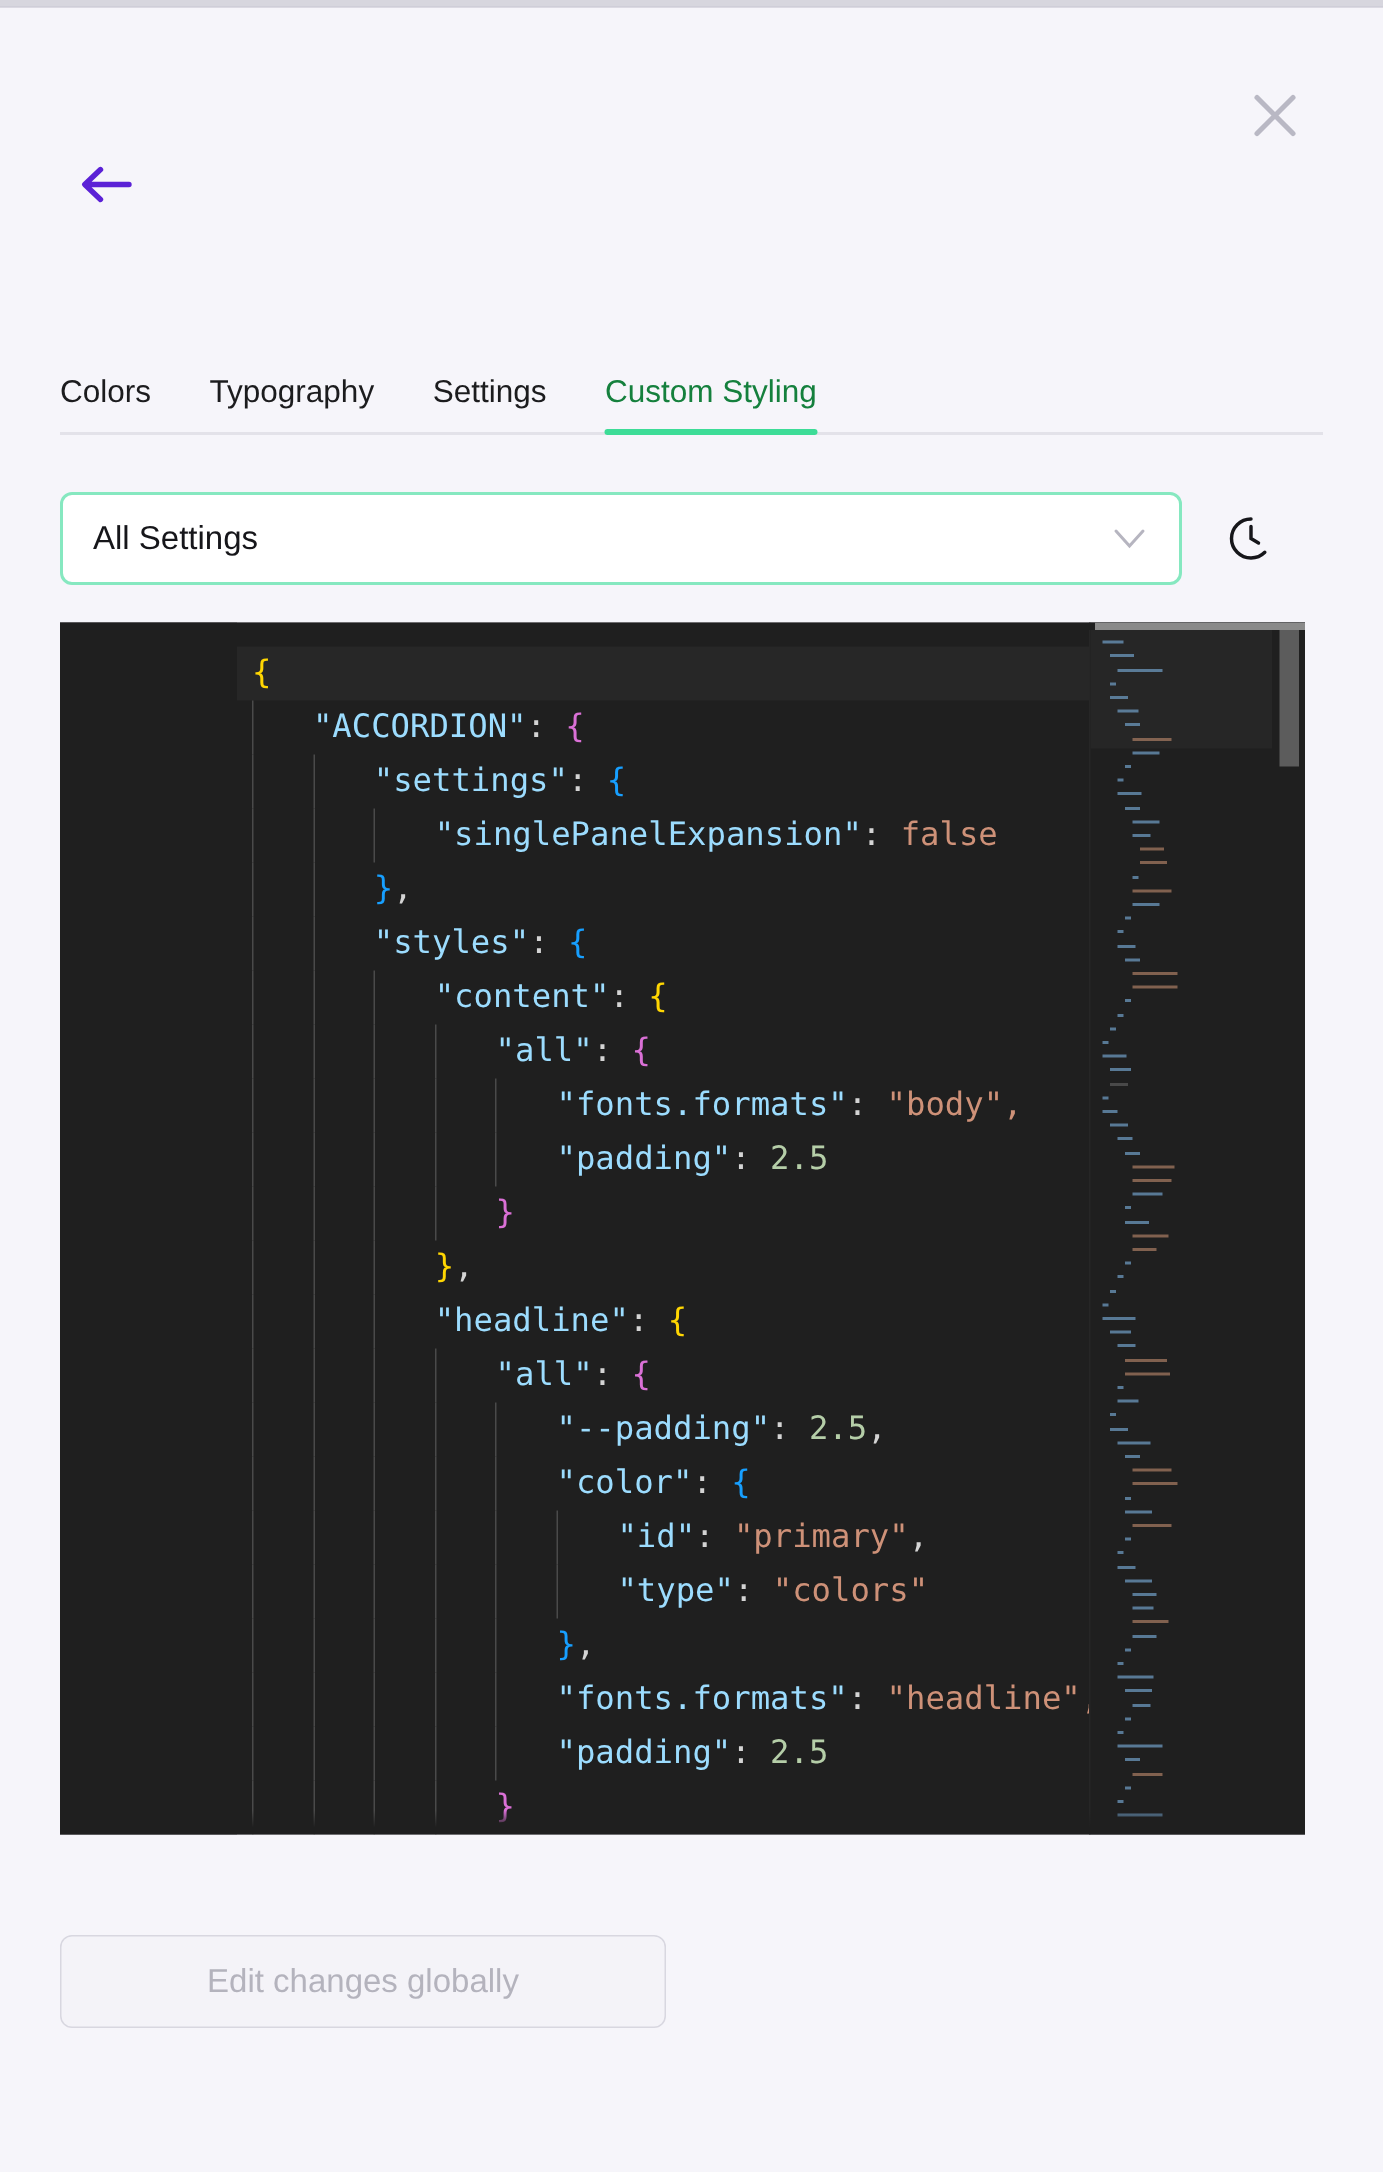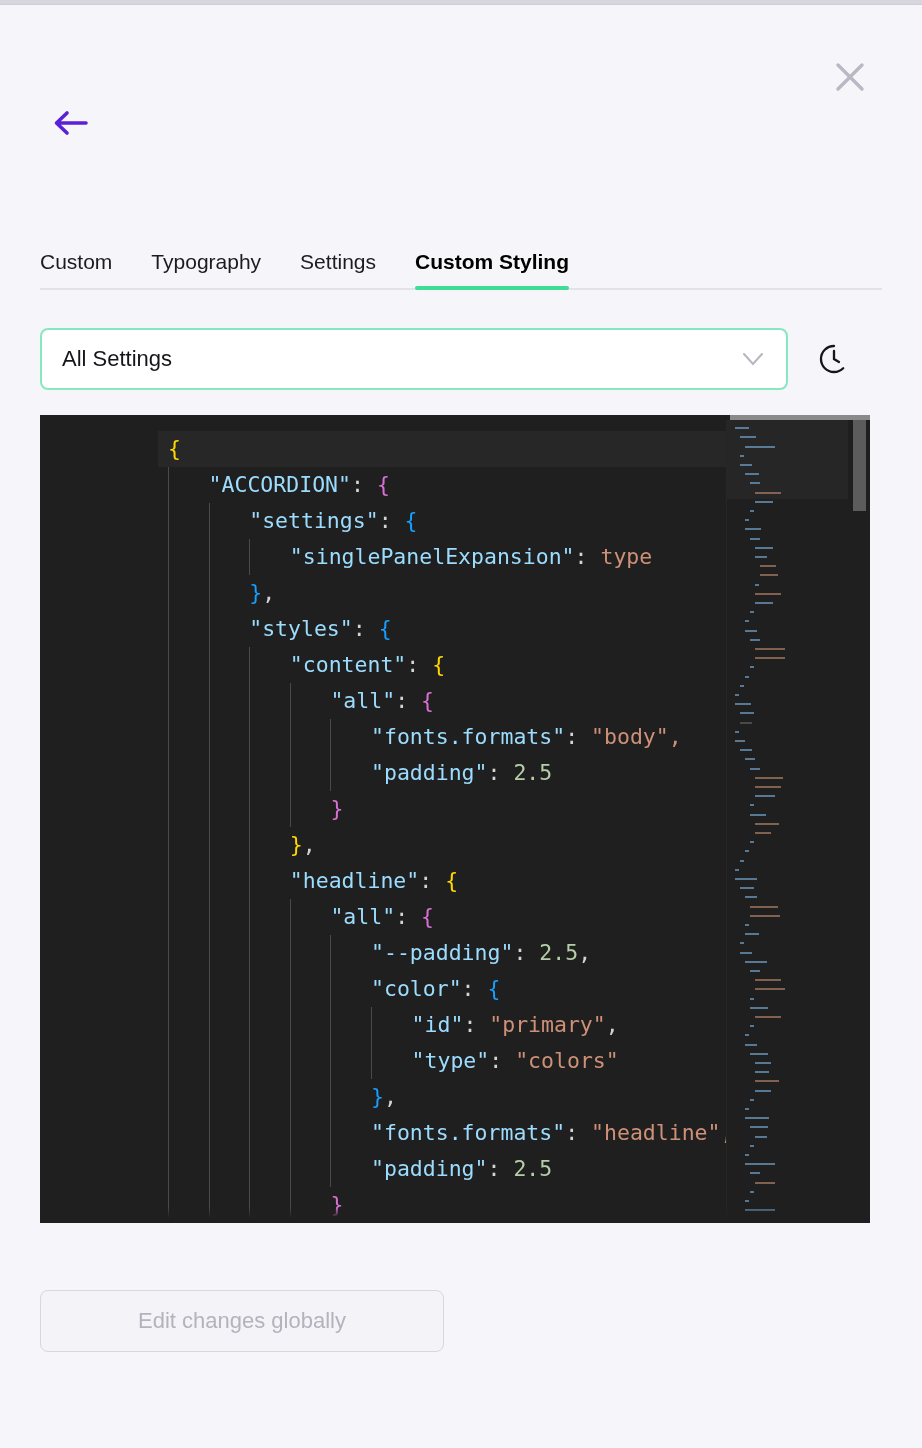--- a/index.html
+++ b/index.html
@@ -52,21 +52,21 @@
     color: #1c1c1e;
     padding: 0 0 14px 0;
     margin-right: 39px;
     cursor: pointer;
     white-space: nowrap;
     position: relative;
     background: transparent; border: none;
     font-family: "Liberation Sans", sans-serif;
   }
   .tab:last-child { margin-right: 0; }
-  .tab.active { color: #000000; font-weight: 700; }
+  .tab.active { color: #15803d; font-weight: 400; }
   .tab.active::after {
     content: "";
     position: absolute; left: 0; right: 0; bottom: -2px;
     height: 4px; background: #3ddc97; border-radius: 2px;
   }
 
   .select-row {
     position: absolute; top: 328px; left: 40px;
     width: 842px; height: 62px;
     display: flex; align-items: center; gap: 24px;
@@ -217,21 +217,21 @@
     </svg>
   </button>
 
   <div class="header">
     <svg class="back-arrow" viewBox="0 0 38 30">
       <path d="M34 15 H5 M15 5 L4.5 15 L15 25" stroke="#5b21d6" stroke-width="3.6" fill="none" stroke-linecap="round" stroke-linejoin="round"></path>
     </svg>
   </div>
 
   <div class="tabs">
-    <button class="tab">Custom</button>
+    <button class="tab">Colors</button>
     <button class="tab">Typography</button>
     <button class="tab">Settings</button>
     <button class="tab active">Custom Styling</button>
   </div>
 
   <div class="select-row">
     <div class="select">
       <span class="select-value">All Settings</span>
       <svg class="select-caret" viewBox="0 0 22 14">
         <path d="M2 2 L11 12 L20 2" stroke="#b6b5c0" stroke-width="2" fill="none" stroke-linecap="round"></path>
@@ -328,21 +328,21 @@
         <div class="ig" style="left: 128px; top: 772px; height: 36px;"></div>
         <div class="ig" style="left: 168.6px; top: 772px; height: 36px;"></div>
         <div class="ig" style="left: 209.2px; top: 772px; height: 36px;"></div>
         <div class="ig" style="left: 249.8px; top: 772px; height: 36px;"></div>
       </div>
     <div class="gutter"></div>
     <div class="code-area" id="code-area" style="padding-top: 16px;">
         <div class="ln cur" style="top: 0px;"><span class="num">1</span><span class="txt" style="left: 128px;"><span class="b0">{</span></span></div>
         <div class="ln" style="top: 0px;"><span class="num">2</span><span class="txt" style="left: 168.6px;"><span class="k">"ACCORDION"</span><span class="p">: </span><span class="b1">{</span></span></div>
         <div class="ln" style="top: 0px;"><span class="num">3</span><span class="txt" style="left: 209.2px;"><span class="k">"settings"</span><span class="p">: </span><span class="b2">{</span></span></div>
-        <div class="ln" style="top: 0px;"><span class="num">4</span><span class="txt" style="left: 249.8px;"><span class="k">"singlePanelExpansion"</span><span class="p">: </span><span class="s">type</span></span></div>
+        <div class="ln" style="top: 0px;"><span class="num">4</span><span class="txt" style="left: 249.8px;"><span class="k">"singlePanelExpansion"</span><span class="p">: </span><span class="s">false</span></span></div>
         <div class="ln" style="top: 0px;"><span class="num">5</span><span class="txt" style="left: 209.2px;"><span class="b2">}</span><span class="p">,</span></span></div>
         <div class="ln" style="top: 0px;"><span class="num">6</span><span class="txt" style="left: 209.2px;"><span class="k">"styles"</span><span class="p">: </span><span class="b2">{</span></span></div>
         <div class="ln" style="top: 0px;"><span class="num">7</span><span class="txt" style="left: 249.8px;"><span class="k">"content"</span><span class="p">: </span><span class="b0">{</span></span></div>
         <div class="ln" style="top: 0px;"><span class="num">8</span><span class="txt" style="left: 290.4px;"><span class="k">"all"</span><span class="p">: </span><span class="b1">{</span></span></div>
         <div class="ln" style="top: 0px;"><span class="num">9</span><span class="txt" style="left: 331px;"><span class="k">"fonts.formats"</span><span class="p">: </span><span class="s">"body",</span></span></div>
         <div class="ln" style="top: 0px;"><span class="num">10</span><span class="txt" style="left: 331px;"><span class="k">"padding"</span><span class="p">: </span><span class="n">2.5</span></span></div>
         <div class="ln" style="top: 0px;"><span class="num">11</span><span class="txt" style="left: 290.4px;"><span class="b1">}</span></span></div>
         <div class="ln" style="top: 0px;"><span class="num">12</span><span class="txt" style="left: 249.8px;"><span class="b0">}</span><span class="p">,</span></span></div>
         <div class="ln" style="top: 0px;"><span class="num">13</span><span class="txt" style="left: 249.8px;"><span class="k">"headline"</span><span class="p">: </span><span class="b0">{</span></span></div>
         <div class="ln" style="top: 0px;"><span class="num">14</span><span class="txt" style="left: 290.4px;"><span class="k">"all"</span><span class="p">: </span><span class="b1">{</span></span></div>

